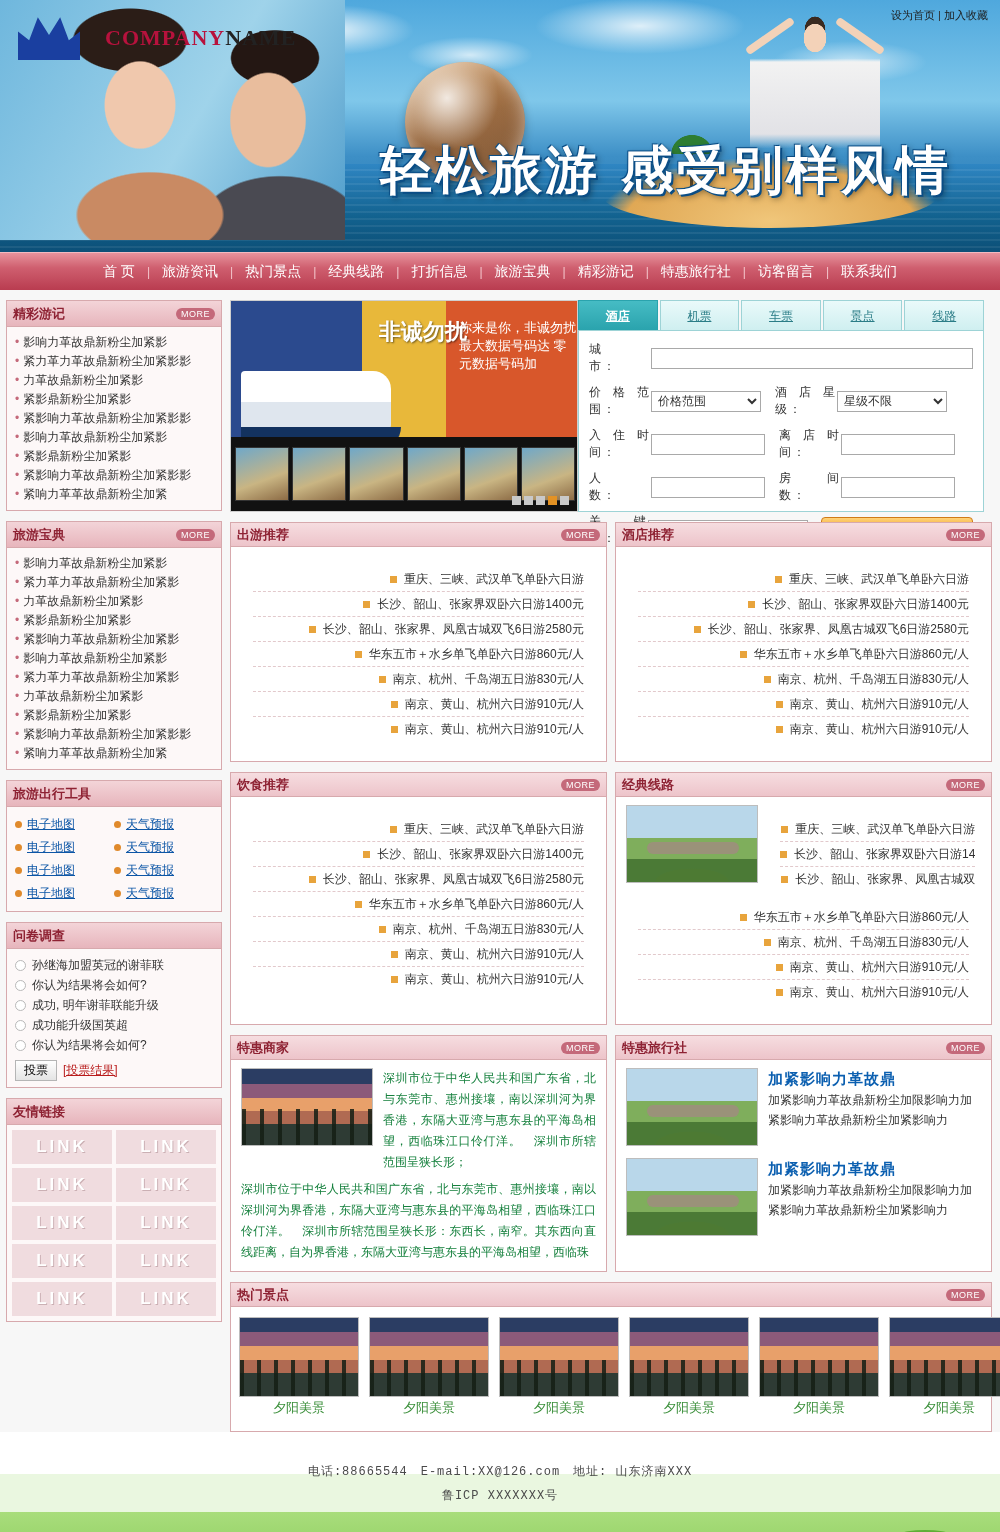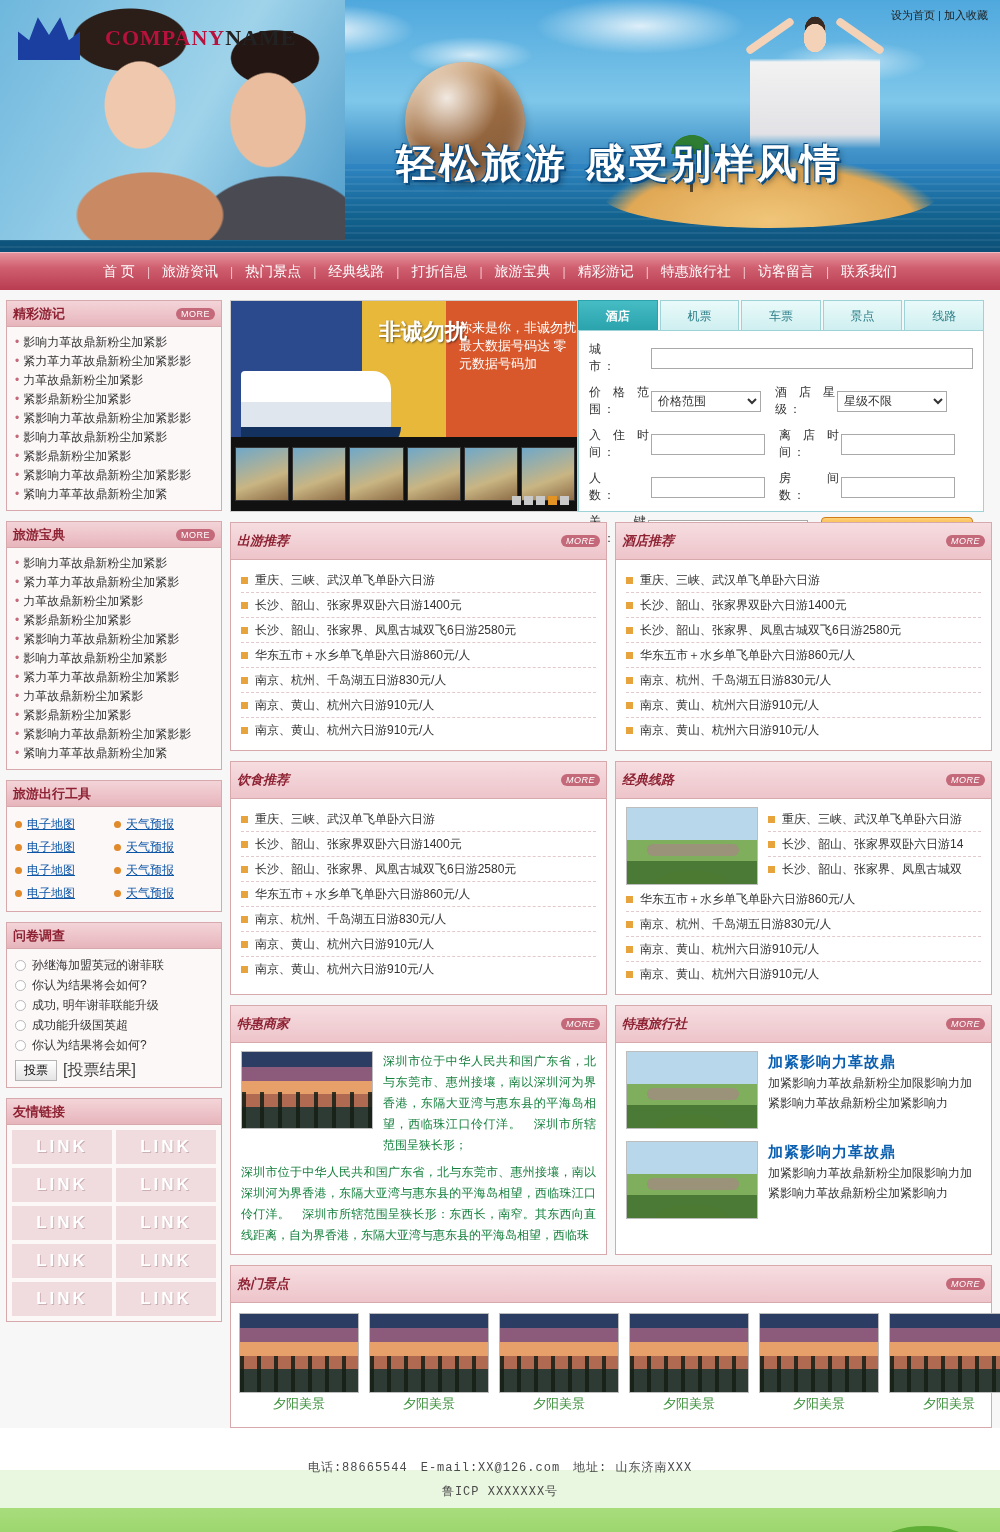--- a/index.html
+++ b/index.html
@@ -88,22 +88,22 @@
     position:absolute; left:105px; top:25px;
     font-size:22px; letter-spacing:1px; font-weight:bold; color:#b7123d;
     font-family:"Liberation Serif", serif;
   }
   .company-name .thin { color:#222; font-weight:bold; }
   .toplinks {
     position:absolute; right:12px; top:8px; font-size:11px; color:#2e2e2e;
   }
   .toplinks a { color:#1c1c1c; text-decoration:none; }
   .slogan {
-    position:absolute; left:396px; top:136px;
-    font-size:40px; font-weight:bold; color:#fff;
+    position:absolute; left:380px; top:136px;
+    font-size:52px; font-weight:bold; color:#fff;
     font-family:"DejaVu Sans", sans-serif;
     text-shadow:0 0 2px #0b4e86, 2px 2px 0 #0b4e86, -1px -1px 0 #0b4e86, 3px 3px 6px rgba(0,0,0,.4);
     letter-spacing:3px;
     white-space:nowrap;
   }
   
   .nav {
     width:1000px; height:38px;
     background:linear-gradient(#e6929c, #cf5f6f 40%, #b93c50);
     display:flex; align-items:center; justify-content:center;
@@ -154,21 +154,21 @@
   .survey-item { font-size:12px; line-height:20px; color:#333; display:flex; align-items:center; }
   .radio {
     width:11px; height:11px; border:1px solid #b9b9b9; border-radius:50%;
     background:#fff; margin-right:6px; flex:none;
   }
   .survey-btns { margin-top:5px; display:flex; align-items:center; gap:6px; }
   .btn-vote {
     border:1px solid #b5b5b5; background:linear-gradient(#fff,#e4e4e4);
     font-size:12px; padding:1px 8px; cursor:pointer;
   }
-  .link-res { font-size:16px; color:#404040; }
+  .link-res { font-size:12px; color:#b91c1c;text-decoration:underline; }
   
   .links-grid { display:flex; flex-wrap:wrap; gap:4px; }
   .link-box {
     width:100px; height:34px; background:#f0dcdf;
     display:flex; align-items:center; justify-content:center;
     font-size:17px; font-weight:bold; color:#fff; letter-spacing:3px;
     text-shadow:1px 1px 0 #cbb0b4;
   }
   
   .toprow { display:flex; gap:0; }
@@ -204,20 +204,21 @@
   .promo .dots { position:absolute; right:8px; bottom:6px; display:flex; gap:3px; }
   .promo .dot { width:9px; height:9px; background:#c9c9c9; }
   .promo .dot.on { background:#e39224; }
   
   .booking { width:406px; }
   .tabs { display:flex; gap:2px; }
   .tab {
     flex:1; height:30px; line-height:30px; text-align:center; font-size:12px; color:#2b7d87;
     background:linear-gradient(#eafafa,#cfeff0); border:1px solid #9dd3d6; border-bottom:none;
     cursor:pointer;
+    text-decoration:underline;
   }
   .tab.active { background:linear-gradient(#46bcc4,#2aa3ad); color:#fff; border-color:#2aa3ad; font-weight:bold; }
   .book-body {
     border:1px solid #9dd3d6; background:#fff; padding:10px 10px 8px 10px; height:182px;
   }
   .frow { display:flex; align-items:center; margin-bottom:9px; font-size:12px; }
   .flabel { width:62px; color:#333; letter-spacing:2px; text-align:justify; }
   .fin {
     border:1px solid #a9a9a9; height:21px; background:#fff; flex:1;
   }
@@ -230,27 +231,27 @@
   .btn-search {
     width:160px; height:26px; border:1px solid #d07a18; border-radius:4px;
     background:linear-gradient(#ffd27a,#f0a019 55%,#e07f06);
     color:#7a3b00; font-size:12px; font-weight:bold; letter-spacing:4px; cursor:pointer;
   }
   
   .two-col { display:flex; gap:8px; margin-top:10px; }
   .half { width:377px; }
   .blk { border:1px solid #d7a9ad; background:#fff; }
   .blk-hd {
-    height:37px; background:linear-gradient(#f6dde0,#edc4ca);
+    height:24px; background:linear-gradient(#f6dde0,#edc4ca);
     display:flex; align-items:center; justify-content:space-between;
-    padding:0 6px; border-bottom:1px solid #d7a9ad;font-style:italic;
+    padding:0 6px; border-bottom:1px solid #d7a9ad;
   }
   .blk-hd .title { font-size:13px; font-weight:bold; color:#8e2233; }
   .blk-bd { padding:8px 10px; }
-  .ul2 { margin:0; padding:0; }
+  .ul2 { margin:12px; padding:0;text-align:right; }
   .ul2 li {
     list-style:none; font-size:12px; color:#333; line-height:24px;
     border-bottom:1px dashed #e2c9cc; white-space:nowrap; overflow:hidden;
   }
   .ul2 li:last-child { border-bottom:none; }
   .ul2 li:before {
     content:""; display:inline-block; width:7px; height:7px; background:#e8a43c;
     margin-right:7px; vertical-align:middle;
   }
   .with-img { display:flex; gap:10px; }

